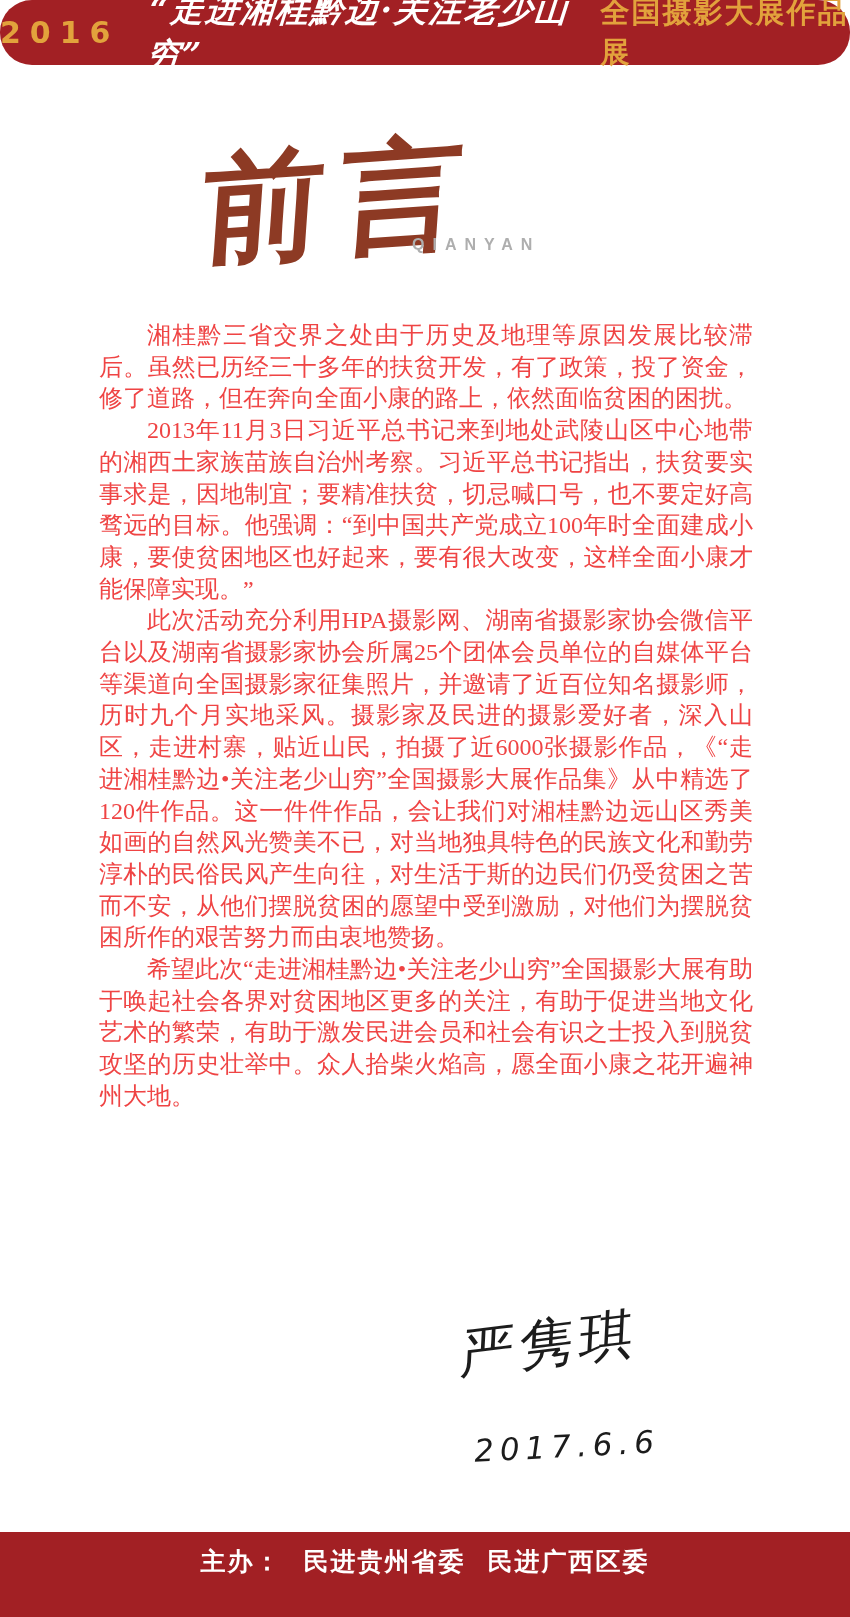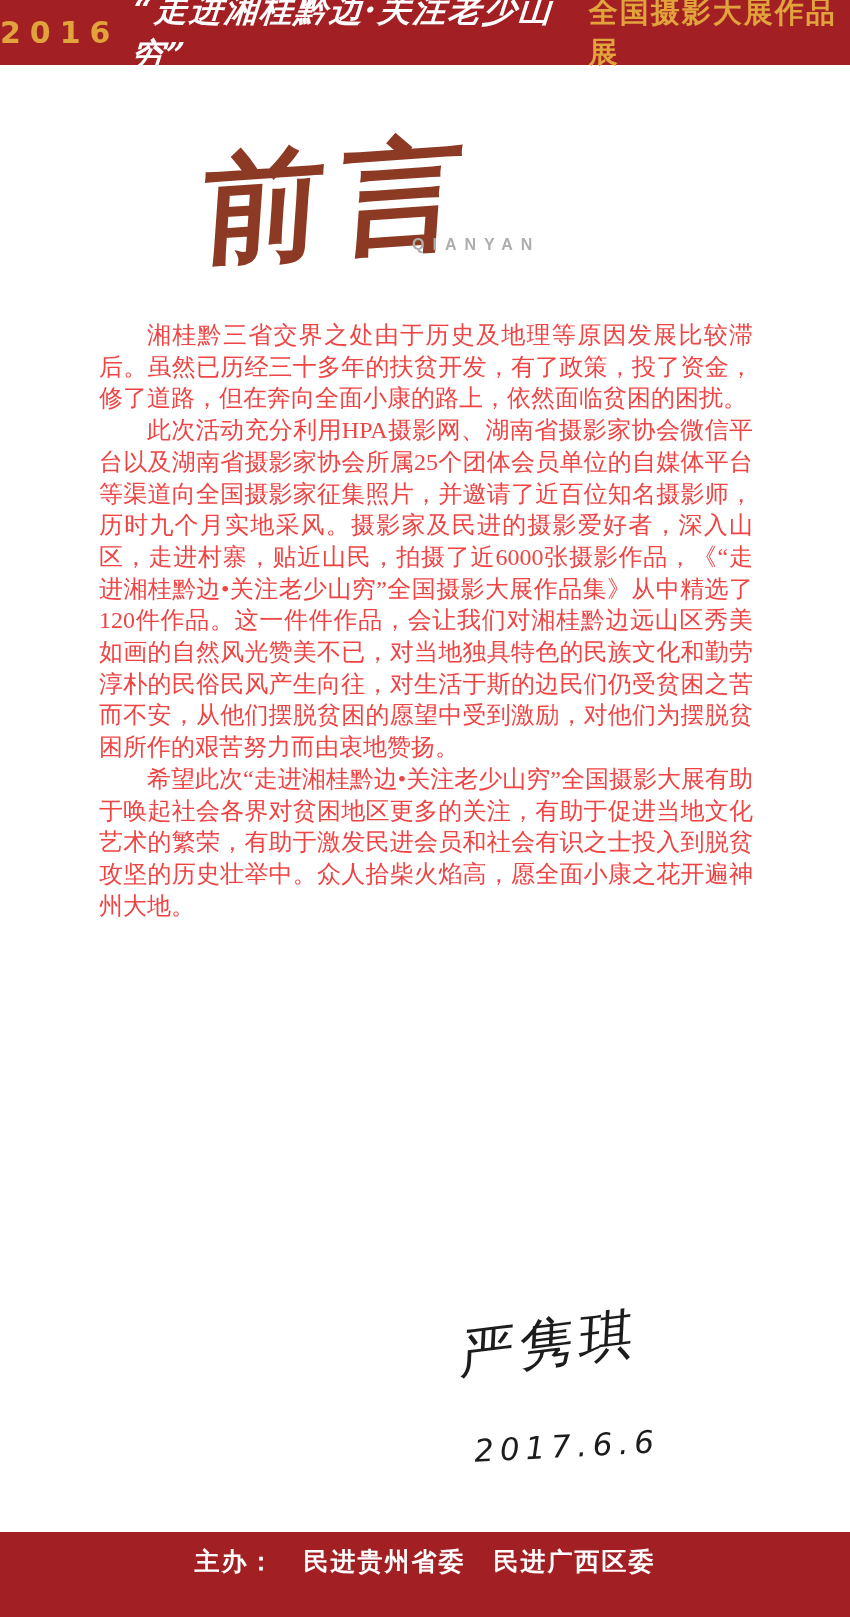--- a/index.html
+++ b/index.html
@@ -9,22 +9,22 @@
     background:#ffffff;
     overflow:hidden;
     font-family:"Liberation Serif","DejaVu Serif",serif;
   }
   
   .band{
     position:absolute;left:0;right:0;
     background:#a22024;
     display:flex;align-items:center;justify-content:center;
   }
-  .band.top{top:0;height:65px;gap:12px;}
-  .band.bottom{bottom:0;height:85px;gap:28px;padding-bottom:26px;box-sizing:border-box;}
+  .band.top{top:0;height:65px;gap:28px;border-radius:32px;}
+  .band.bottom{bottom:0;height:85px;gap:22px;padding-bottom:26px;box-sizing:border-box;}
   .hdr-year{
     color:#e2a23c;font-size:30px;font-weight:bold;letter-spacing:9px;
     font-family:"DejaVu Sans",sans-serif;
   }
   .hdr-theme{
     color:#ffffff;font-size:33px;font-weight:bold;font-style:italic;
     letter-spacing:2px;
     font-family:"DejaVu Serif",cursive;
     transform:skewX(-4deg);
   }
@@ -83,20 +83,21 @@
     <span class="hdr-suffix">全国摄影大展作品展</span>
   </header>
 
   <div class="title-block">
     <div class="title-brush">前言</div>
     <div class="title-pinyin">QIANYAN</div>
   </div>
 
   <main class="body-text">
     <p>湘桂黔三省交界之处由于历史及地理等原因发展比较滞后。虽然已历经三十多年的扶贫开发，有了政策，投了资金，修了道路，但在奔向全面小康的路上，依然面临贫困的困扰。</p>
+    <p>2013年11月3日习近平总书记来到地处武陵山区中心地带的湘西土家族苗族自治州考察。习近平总书记指出，扶贫要实事求是，因地制宜；要精准扶贫，切忌喊口号，也不要定好高骛远的目标。他强调：“到中国共产党成立100年时全面建成小康，要使贫困地区也好起来，要有很大改变，这样全面小康才能保障实现。”</p>
     <p>此次活动充分利用HPA摄影网、湖南省摄影家协会微信平台以及湖南省摄影家协会所属25个团体会员单位的自媒体平台等渠道向全国摄影家征集照片，并邀请了近百位知名摄影师，历时九个月实地采风。摄影家及民进的摄影爱好者，深入山区，走进村寨，贴近山民，拍摄了近6000张摄影作品，《“走进湘桂黔边•关注老少山穷”全国摄影大展作品集》从中精选了120件作品。这一件件作品，会让我们对湘桂黔边远山区秀美如画的自然风光赞美不已，对当地独具特色的民族文化和勤劳淳朴的民俗民风产生向往，对生活于斯的边民们仍受贫困之苦而不安，从他们摆脱贫困的愿望中受到激励，对他们为摆脱贫困所作的艰苦努力而由衷地赞扬。</p>
     <p>希望此次“走进湘桂黔边•关注老少山穷”全国摄影大展有助于唤起社会各界对贫困地区更多的关注，有助于促进当地文化艺术的繁荣，有助于激发民进会员和社会有识之士投入到脱贫攻坚的历史壮举中。众人拾柴火焰高，愿全面小康之花开遍神州大地。</p>
   </main>
 
   <div class="signature">严隽琪</div>
   <div class="sig-date">2017.6.6</div>
 
   <footer class="band bottom">
     <span class="ftr-label">主办：</span>
     <span class="ftr-org">民进贵州省委</span>

